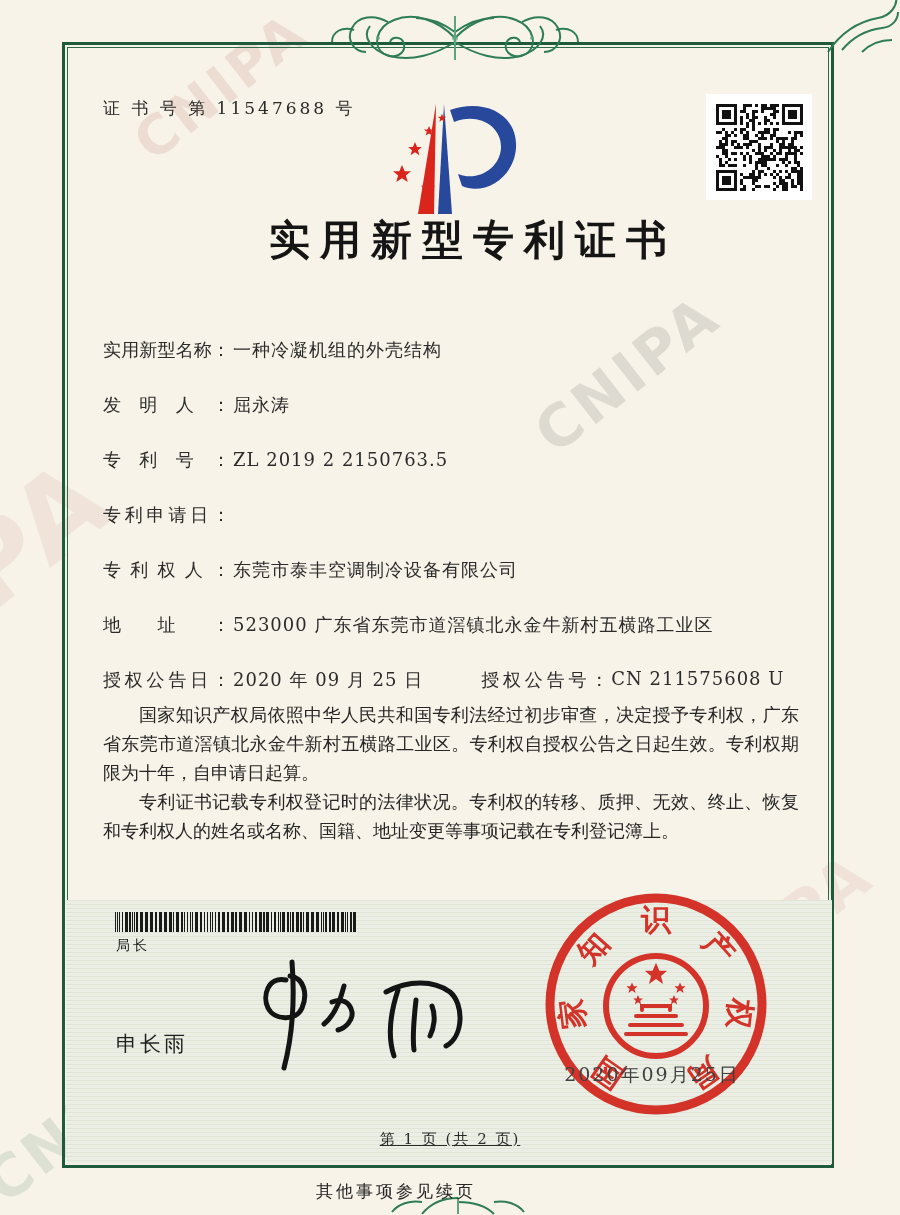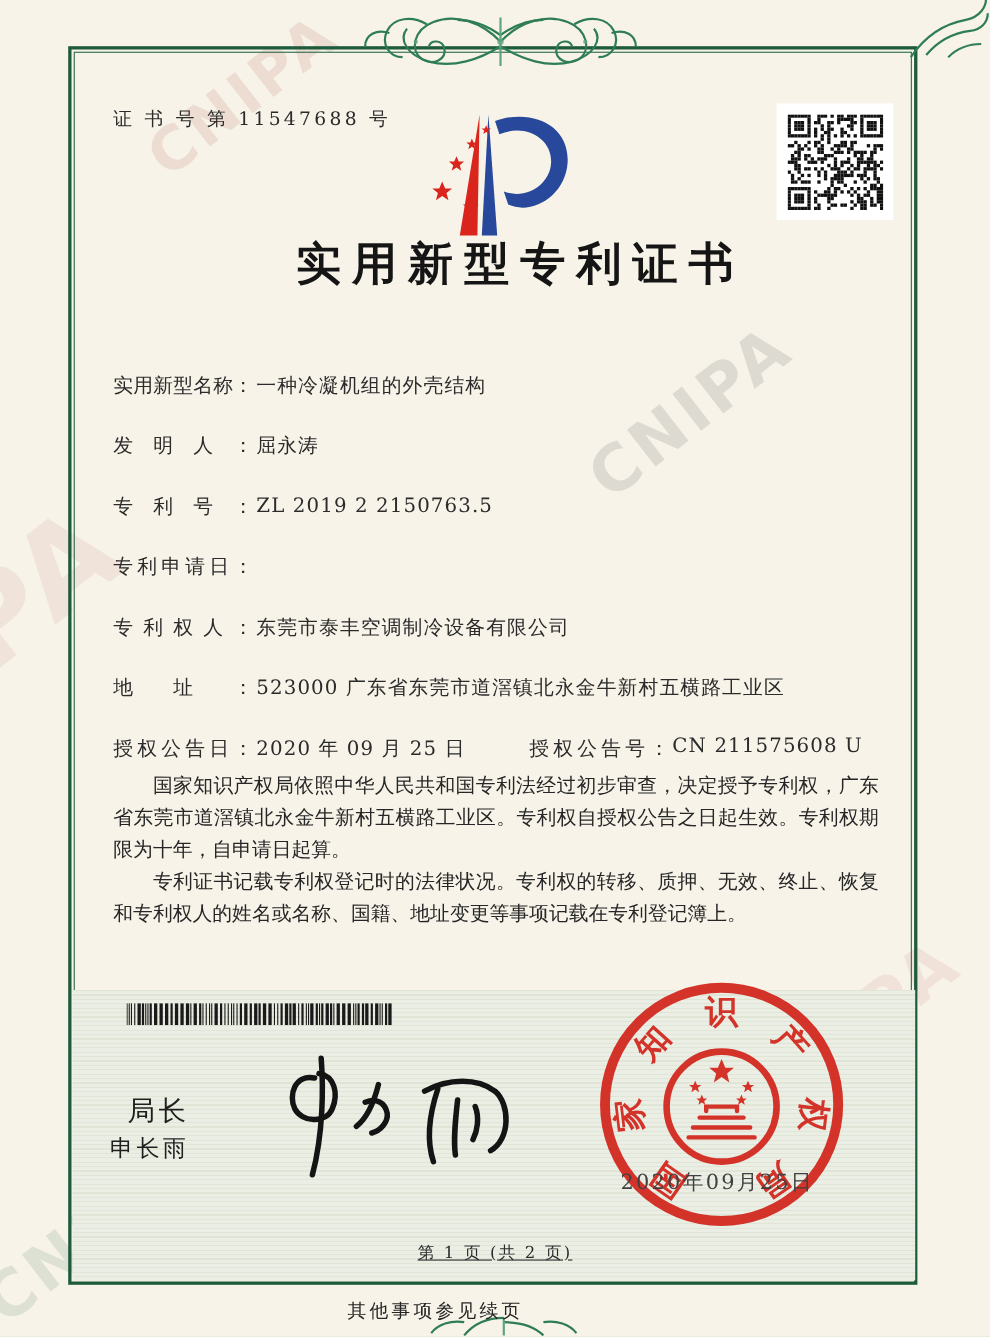--- a/index.html
+++ b/index.html
@@ -36,22 +36,22 @@
   .fields { position:absolute; left:103px; top:322px; width:700px; }
   .frow { height:55px; display:flex; align-items:center; font-size:18px; color:#2b2b2b; white-space:nowrap; }
   .flabel { display:inline-block; width:127px; text-align:justify; text-align-last:justify; }
   .fvalue { margin-left:3px; letter-spacing:1px; }
   .fpair2 { margin-left:58px; display:flex; }
   
   .paras { position:absolute; left:103px; top:700px; width:696px; }
   .paras p { font-size:18px; line-height:29px; text-indent:2em; text-align:justify; color:#262626; margin:0; }
   
   .barcode { position:absolute; left:115px; top:912px; }
-  .officer-title { position:absolute; left:116px; top:993px;  font-size:25px; color:#1f1f1f; letter-spacing:3px; }
-  .officer-name  { position:absolute; left:100px; top:1030px; font-size:21px; color:#1f1f1f; letter-spacing:3px; }
+  .officer-title { position:absolute; left:116px; top:937px;  font-size:14px; color:#1f1f1f; letter-spacing:3px; }
+  .officer-name  { position:absolute; left:116px; top:1030px; font-size:21px; color:#1f1f1f; letter-spacing:3px; }
   .signature { position:absolute; left:248px; top:958px; }
   .seal { position:absolute; left:540px; top:888px; opacity:.95; }
   .seal-date { position:absolute; left:552px; top:1062px; width:200px; text-align:center;
                font-size:19px; color:#404040; letter-spacing:2px; z-index:6; }
   .page-info { position:absolute; left:0; top:1130px; width:900px; text-align:center;
                font-size:15px; letter-spacing:2px; color:#2a2a2a;text-decoration:underline; }
   .note { position:absolute; left:0; top:1180px; width:792px; text-align:center;
           font-size:17px; letter-spacing:3px; color:#242424; }
   
   .orn-top { position:absolute; left:318px; top:2px; }

